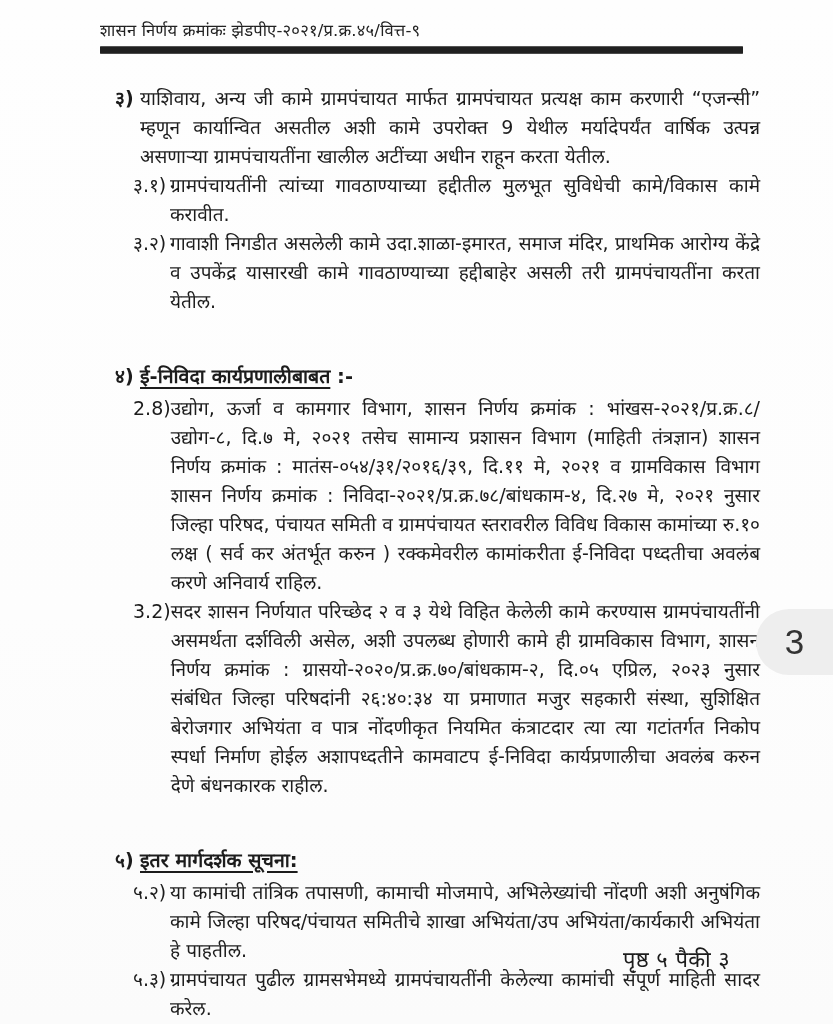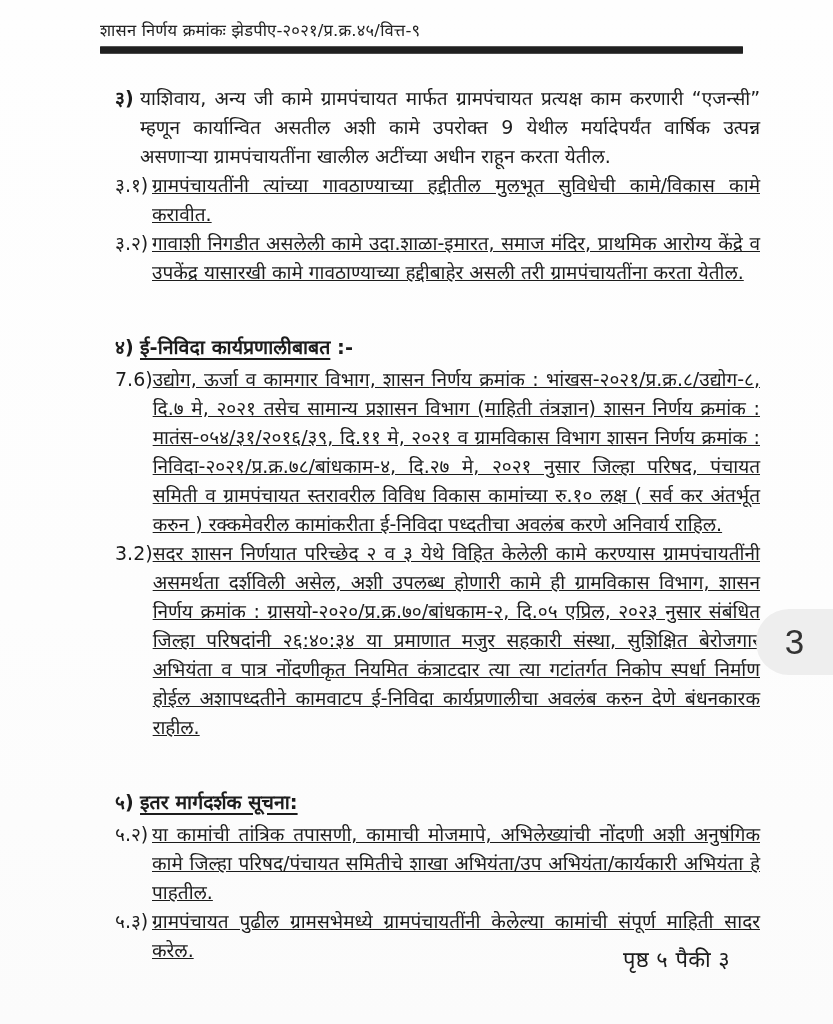--- a/index.html
+++ b/index.html
@@ -74,29 +74,30 @@
     margin: 0 0 3px 0;
     font-weight: bold;
     font-size: 19.5px;
   }
   .heading .u {
     text-decoration: underline;
     text-decoration-thickness: 1.6px;
     text-underline-offset: 4px;
   }
   .subitems {
+    margin-left: 18px;
   }
   .sub {
     display: flex;
     align-items: flex-start;
   }
   .sub-marker {
     flex: 0 0 37px;
   }
-  .sub .para { flex: 1; text-decoration: underline; }
+  .sub .para { flex: 1; }
 
   
   .page-badge {
     position: absolute;
     top: 609px;
     right: 0;
     width: 77px;
     height: 66px;
     background: #eeeeee;
     border-radius: 34px 0 0 34px;
@@ -152,21 +153,21 @@
 
     <section class="sec">
       <div class="sec-head">
         <span class="sec-marker">४)</span>
         <div class="sec-text">
           <p class="heading"><span class="u">ई-निविदा कार्यप्रणालीबाबत</span><span> :-</span></p>
         </div>
       </div>
       <div class="subitems">
         <div class="sub">
-          <span class="sub-marker">7.6)</span>
+          <span class="sub-marker">2.8)</span>
           <p class="para">उद्योग, ऊर्जा व कामगार विभाग, शासन निर्णय क्रमांक : भांखस-२०२१/प्र.क्र.८/उद्योग-८, दि.७ मे, २०२१ तसेच सामान्य प्रशासन विभाग (माहिती तंत्रज्ञान) शासन निर्णय क्रमांक : मातंस-०५४/३१/२०१६/३९, दि.११ मे, २०२१ व ग्रामविकास विभाग शासन निर्णय क्रमांक : निविदा-२०२१/प्र.क्र.७८/बांधकाम-४, दि.२७ मे, २०२१ नुसार जिल्हा परिषद, पंचायत समिती व ग्रामपंचायत स्तरावरील विविध विकास कामांच्या रु.१० लक्ष ( सर्व कर अंतर्भूत करुन ) रक्कमेवरील कामांकरीता ई-निविदा पध्दतीचा अवलंब करणे अनिवार्य राहिल.</p>
         </div>
         <div class="sub">
           <span class="sub-marker">3.2)</span>
           <p class="para">सदर शासन निर्णयात परिच्छेद २ व ३ येथे विहित केलेली कामे करण्यास ग्रामपंचायतींनी असमर्थता दर्शविली असेल, अशी उपलब्ध होणारी कामे ही ग्रामविकास विभाग, शासन निर्णय क्रमांक : ग्रासयो-२०२०/प्र.क्र.७०/बांधकाम-२, दि.०५ एप्रिल, २०२३ नुसार संबंधित जिल्हा परिषदांनी २६:४०:३४ या प्रमाणात मजुर सहकारी संस्था, सुशिक्षित बेरोजगार अभियंता व पात्र नोंदणीकृत नियमित कंत्राटदार त्या त्या गटांतर्गत निकोप स्पर्धा निर्माण होईल अशापध्दतीने कामवाटप ई-निविदा कार्यप्रणालीचा अवलंब करुन देणे बंधनकारक राहील.</p>
         </div>
       </div>
     </section>
 
     <section class="sec">

